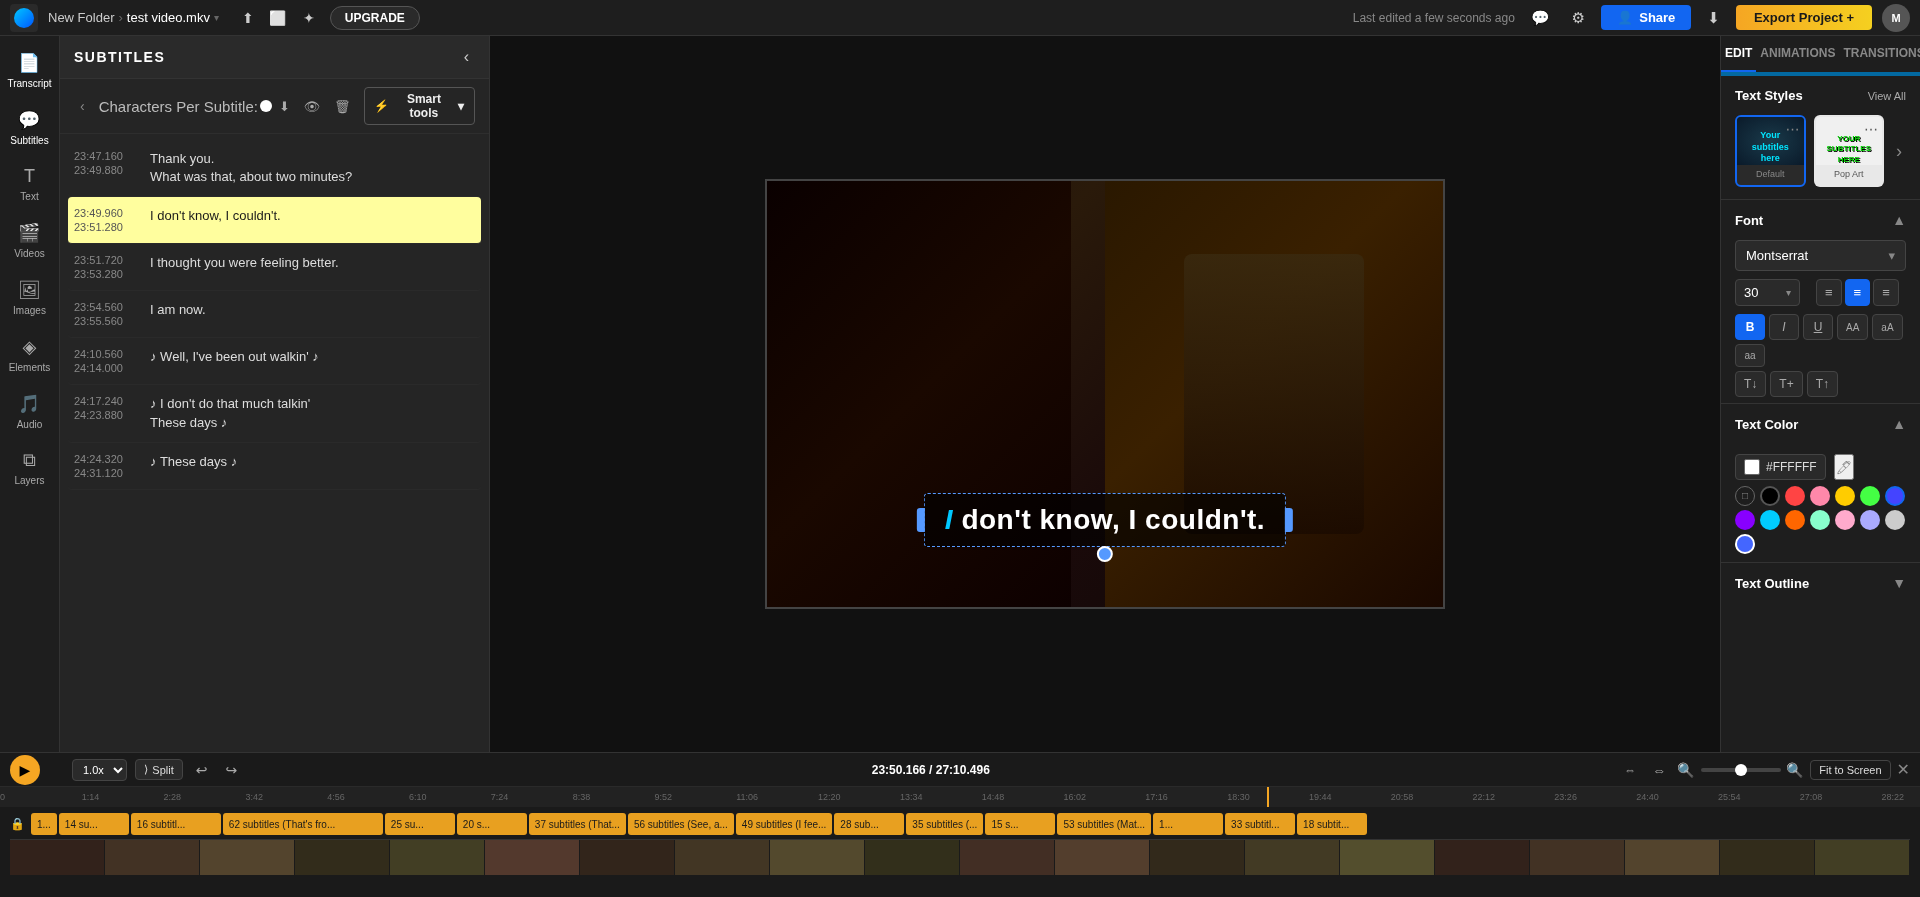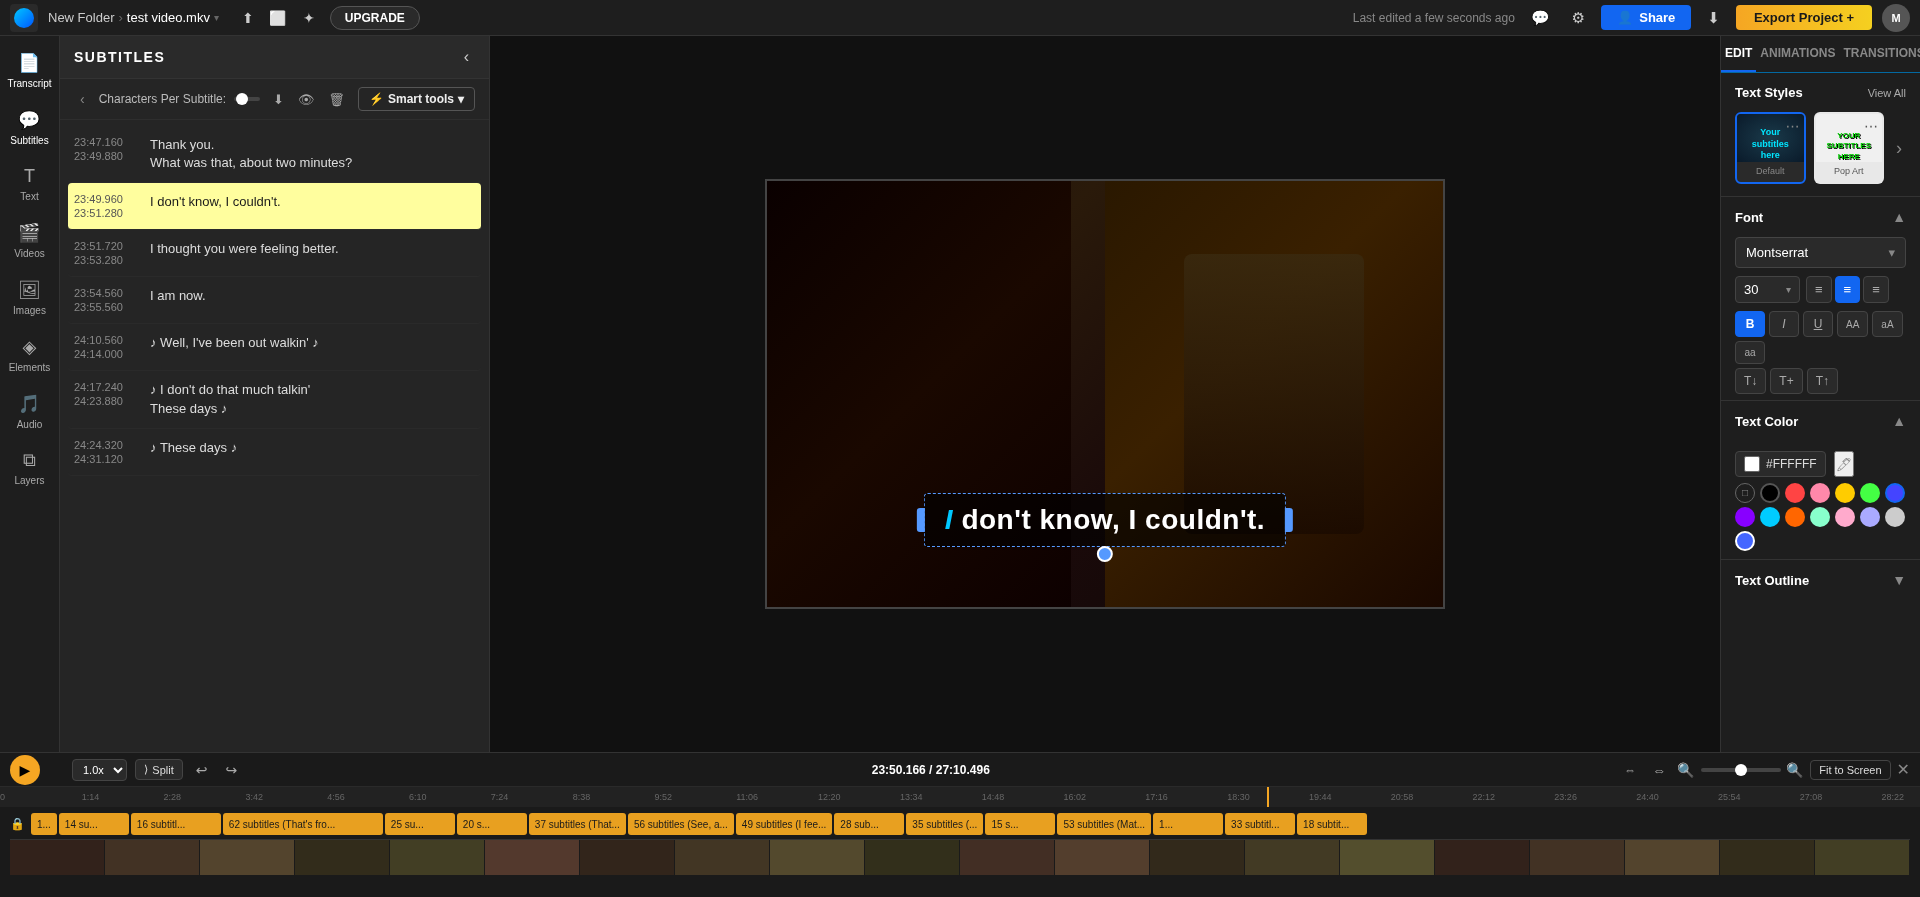--- a/index.html
+++ b/index.html
@@ -31,21 +31,21 @@
     .sidebar-item { display: flex; flex-direction: column; align-items: center; gap: 2px; padding: 8px 6px; border-radius: 6px; cursor: pointer; color: #aaa; font-size: 10px; width: 52px; text-align: center; }
     .sidebar-item.active { color: #fff; }
     .sidebar-icon { font-size: 18px; margin-bottom: 2px; }
 
     
     #subtitles-panel { width: 430px; background: #252525; border-right: 1px solid #333; display: flex; flex-direction: column; }
     .subtitles-header { display: flex; align-items: center; justify-content: space-between; padding: 10px 14px; border-bottom: 1px solid #333; background: #2a2a2a; }
     .collapse-btn { background: none; border: none; color: #ccc; cursor: pointer; font-size: 16px; padding: 2px 6px; }
 
     .chars-bar { display: flex; align-items: center; padding: 8px 14px; gap: 8px; border-bottom: 1px solid #2e2e2e; background: #252525; }
-    .chars-label { font-size: 12px; color: #bbb; white-space: nowrap; }
+    .chars-label { font-size: 15px; color: #bbb; white-space: nowrap; }
     .chars-slider { flex: 1; height: 4px; background: #444; border-radius: 2px; position: relative; cursor: pointer; }
     .chars-slider-thumb { width: 12px; height: 12px; background: #fff; border-radius: 50%; position: absolute; top: -4px; left: 30%; transform: translateX(-50%); cursor: pointer; }
     .chars-actions { display: flex; gap: 4px; }
     .chars-action-btn { background: none; border: none; color: #aaa; cursor: pointer; padding: 3px 5px; font-size: 13px; border-radius: 3px; }
     .smart-tools-btn { background: none; border: 1px solid #555; color: #eee; padding: 4px 10px; border-radius: 4px; font-size: 12px; cursor: pointer; display: flex; align-items: center; gap: 4px; font-weight: 600; }
     .smart-tools-btn .lightning { color: #f5a623; }
 
     .subtitles-list { flex: 1; overflow-y: auto; padding: 6px 8px; }
     .subtitle-row { display: flex; align-items: flex-start; padding: 10px 6px; border-radius: 4px; gap: 8px; cursor: pointer; border-bottom: 1px solid #2a2a2a; }
     .subtitle-row.selected { background: #fffe9e; color: #1a1a1a; }
@@ -66,41 +66,41 @@
     .figure-right { position: absolute; right: 0; top: 0; width: 50%; height: 100%; background: linear-gradient(180deg, #222 0%, #1a1000 100%); display: flex; align-items: center; justify-content: center; }
     
     .video-subtitle-box { position: absolute; bottom: 60px; left: 50%; transform: translateX(-50%); background: rgba(0,0,0,0.6); padding: 10px 20px; border-radius: 4px; border: 1px dashed #5599ff; display: flex; align-items: center; white-space: nowrap; cursor: pointer; }
     .video-subtitle-handle-left { position: absolute; left: -8px; top: 50%; transform: translateY(-50%); width: 8px; height: 24px; background: #5599ff; border-radius: 3px 0 0 3px; }
     .video-subtitle-handle-right { position: absolute; right: -8px; top: 50%; transform: translateY(-50%); width: 8px; height: 24px; background: #5599ff; border-radius: 0 3px 3px 0; }
     .video-subtitle-text { font-size: 28px; font-weight: 700; color: #ffffff; letter-spacing: 0.5px; }
     .subtitle-drag-handle { position: absolute; bottom: -16px; left: 50%; transform: translateX(-50%); width: 16px; height: 16px; background: #5599ff; border-radius: 50%; border: 2px solid #fff; cursor: grab; }
 
     
     #right-panel { width: 200px; background: #1e1e1e; border-left: 1px solid #333; display: flex; flex-direction: column; padding: 0; overflow-y: auto; }
-    .right-tabs { display: flex; border-bottom: 1px solid #0369a1; }
+    .right-tabs { display: flex; border-bottom: 4px solid #0369a1; }
     .right-tab { flex: 1; text-align: center; padding: 10px 4px; font-size: 12px; font-weight: 600; cursor: pointer; color: #888; border-bottom: 2px solid transparent; }
     .right-tab.active { color: #fff; border-bottom: 2px solid #1266f1; }
 
     .section-header { display: flex; align-items: center; justify-content: space-between; padding: 12px 14px 6px; }
     .section-title { font-size: 13px; font-weight: 600; color: #fff; }
     .section-toggle { background: none; border: none; color: #888; cursor: pointer; font-size: 14px; }
     .view-all-link { color: #aaa; font-size: 11px; cursor: pointer; }
 
     .text-styles-grid { display: flex; gap: 8px; padding: 6px 14px 12px; align-items: center; }
     .style-card { width: 72px; height: 72px; background: #2a2a2a; border-radius: 6px; display: flex; flex-direction: column; align-items: center; justify-content: flex-end; padding-bottom: 6px; cursor: pointer; border: 2px solid transparent; position: relative; overflow: hidden; }
     .style-card.active { border-color: #1266f1; }
     .style-card-label { font-size: 9px; color: #999; z-index: 1; }
     .style-card-more { position: absolute; top: 4px; right: 4px; color: #888; font-size: 14px; cursor: pointer; z-index: 2; }
     .style-arrow { background: none; border: none; color: #888; cursor: pointer; font-size: 18px; padding: 4px; }
     .default-subtitle-text { font-size: 9px; font-weight: 700; color: #00e5ff; text-align: center; line-height: 1.2; }
 
     .font-section { padding: 6px 14px; }
     .font-select { width: 100%; background: #2a2a2a; border: 1px solid #444; color: #fff; padding: 7px 10px; border-radius: 4px; font-size: 13px; cursor: pointer; display: flex; align-items: flex-end; justify-content: space-between; }
     .font-select select { background: transparent; border: none; color: #fff; font-size: 13px; width: 100%; cursor: pointer; outline: none; appearance: none; }
-    .font-size-row { display: flex; align-items: center; gap: 6px; margin-top: 8px; }
+    .font-size-row { display: flex; align-items: center; gap: 16px; margin-top: 8px; }
     .font-size-select { background: #2a2a2a; border: 1px solid #444; color: #fff; padding: 5px 8px; border-radius: 4px; font-size: 13px; cursor: pointer; width: 65px; }
     .align-btns { display: flex; gap: 3px; }
     .align-btn { background: #2a2a2a; border: 1px solid #444; color: #aaa; padding: 5px 8px; border-radius: 4px; cursor: pointer; font-size: 13px; }
     .format-btns-row { display: flex; gap: 4px; margin-top: 8px; flex-wrap: wrap; }
     .format-btn { background: #2a2a2a; border: 1px solid #444; color: #aaa; padding: 5px 8px; border-radius: 4px; cursor: pointer; font-size: 12px; min-width: 30px; text-align: center; }
     .format-btn-B { font-weight: 700; }
     .format-btn-I { font-style: italic; }
     .format-btn-U { text-decoration: underline; }
 
     .color-section { padding: 8px 14px; }

